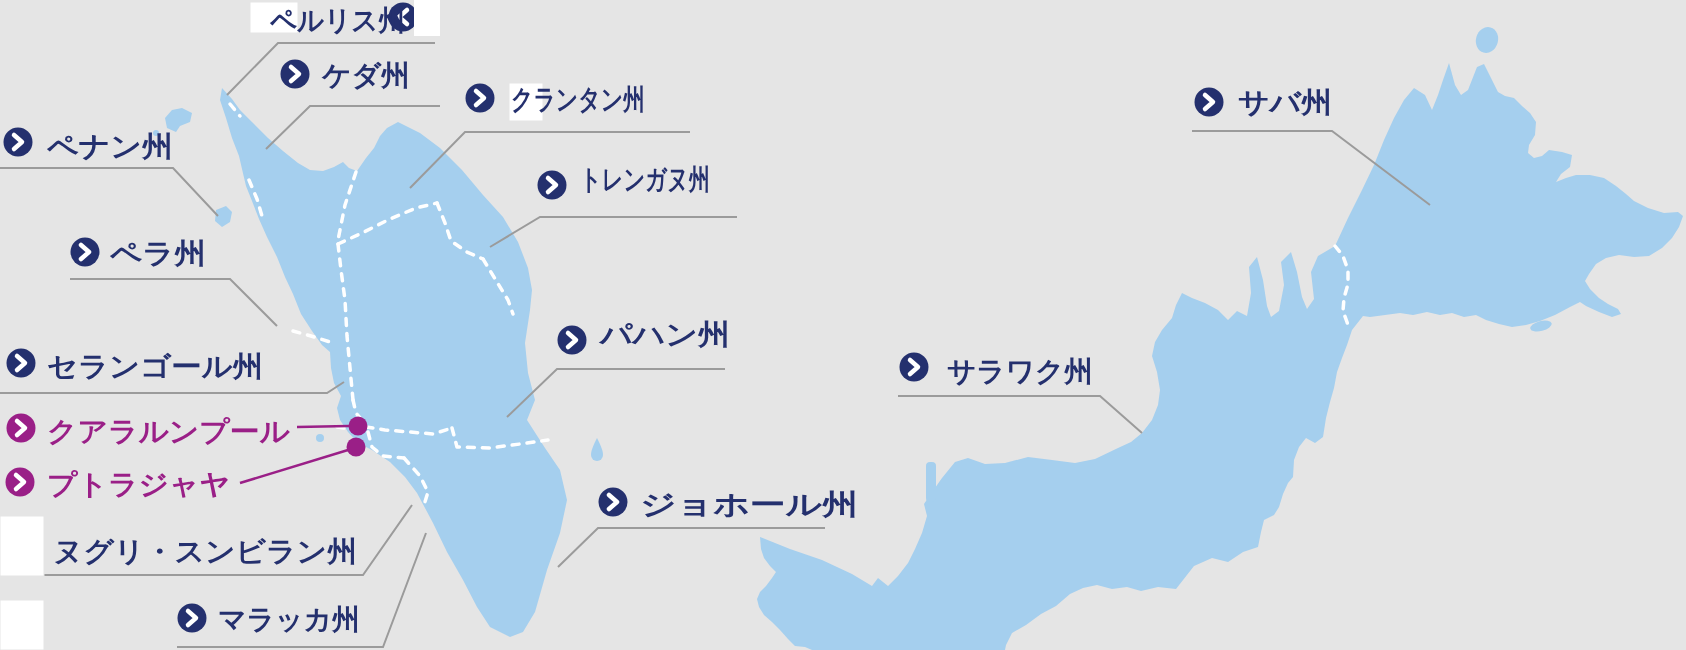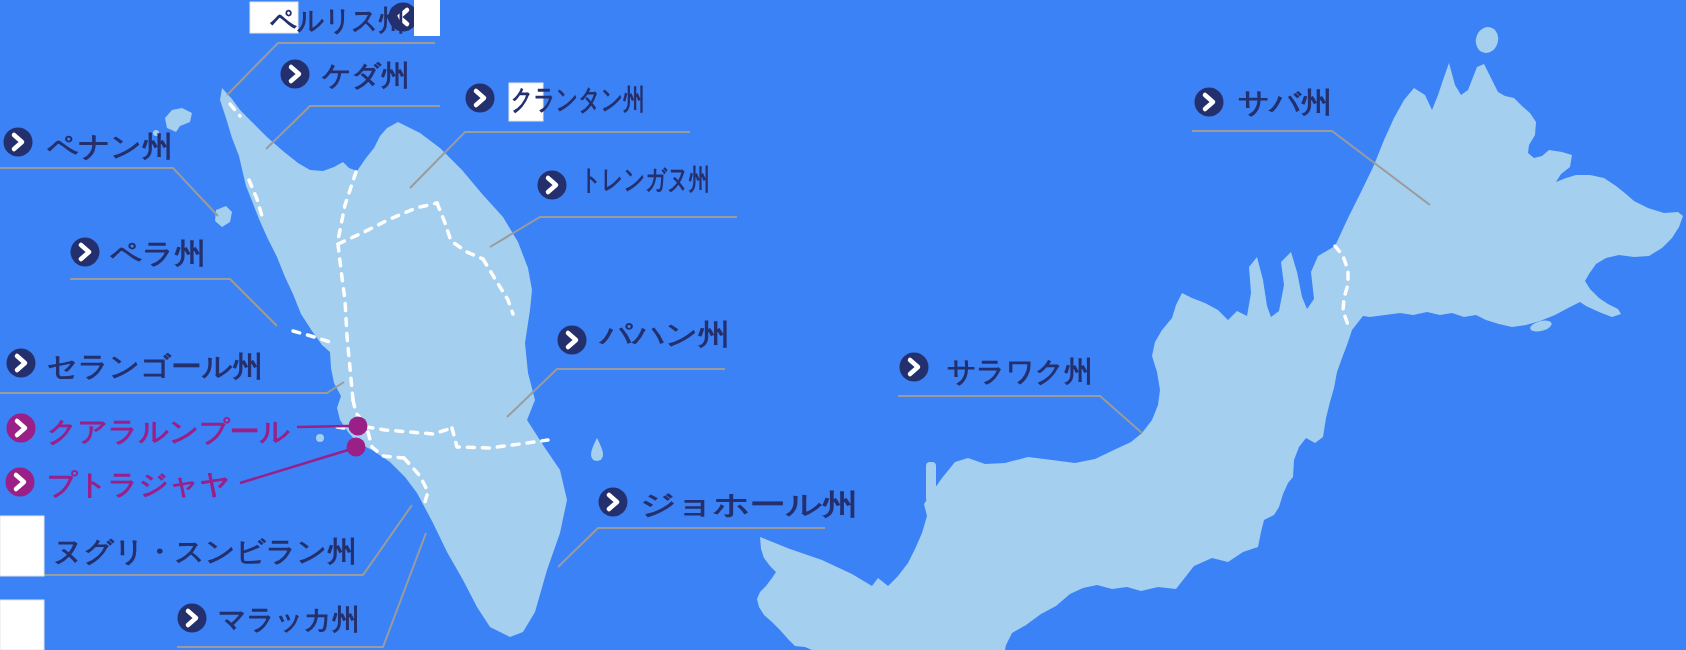--- a/index.html
+++ b/index.html
@@ -1,16 +1,16 @@
 <!DOCTYPE html>
 <html><head>
 <meta charset="utf-8">
 <style>
   html,body{margin:0;padding:0;background:#ffffff;}
-  .stage{position:relative;width:1686px;height:650px;background:#3b82f6;overflow:hidden;
+  .stage{position:relative;width:1686px;height:650px;background:#e5e5e5;overflow:hidden;
          font-family:"Liberation Sans","DejaVu Sans",sans-serif;}
   svg{position:absolute;left:0;top:0;}
   text{font-family:"Liberation Sans","DejaVu Sans",sans-serif;font-weight:bold;}
   .region-label{cursor:pointer;}
 </style>
 </head>
 <body>
 
 <div class="stage">
 <svg viewBox="0 0 1686 650" width="1686" height="650" xmlns="http://www.w3.org/2000/svg">

